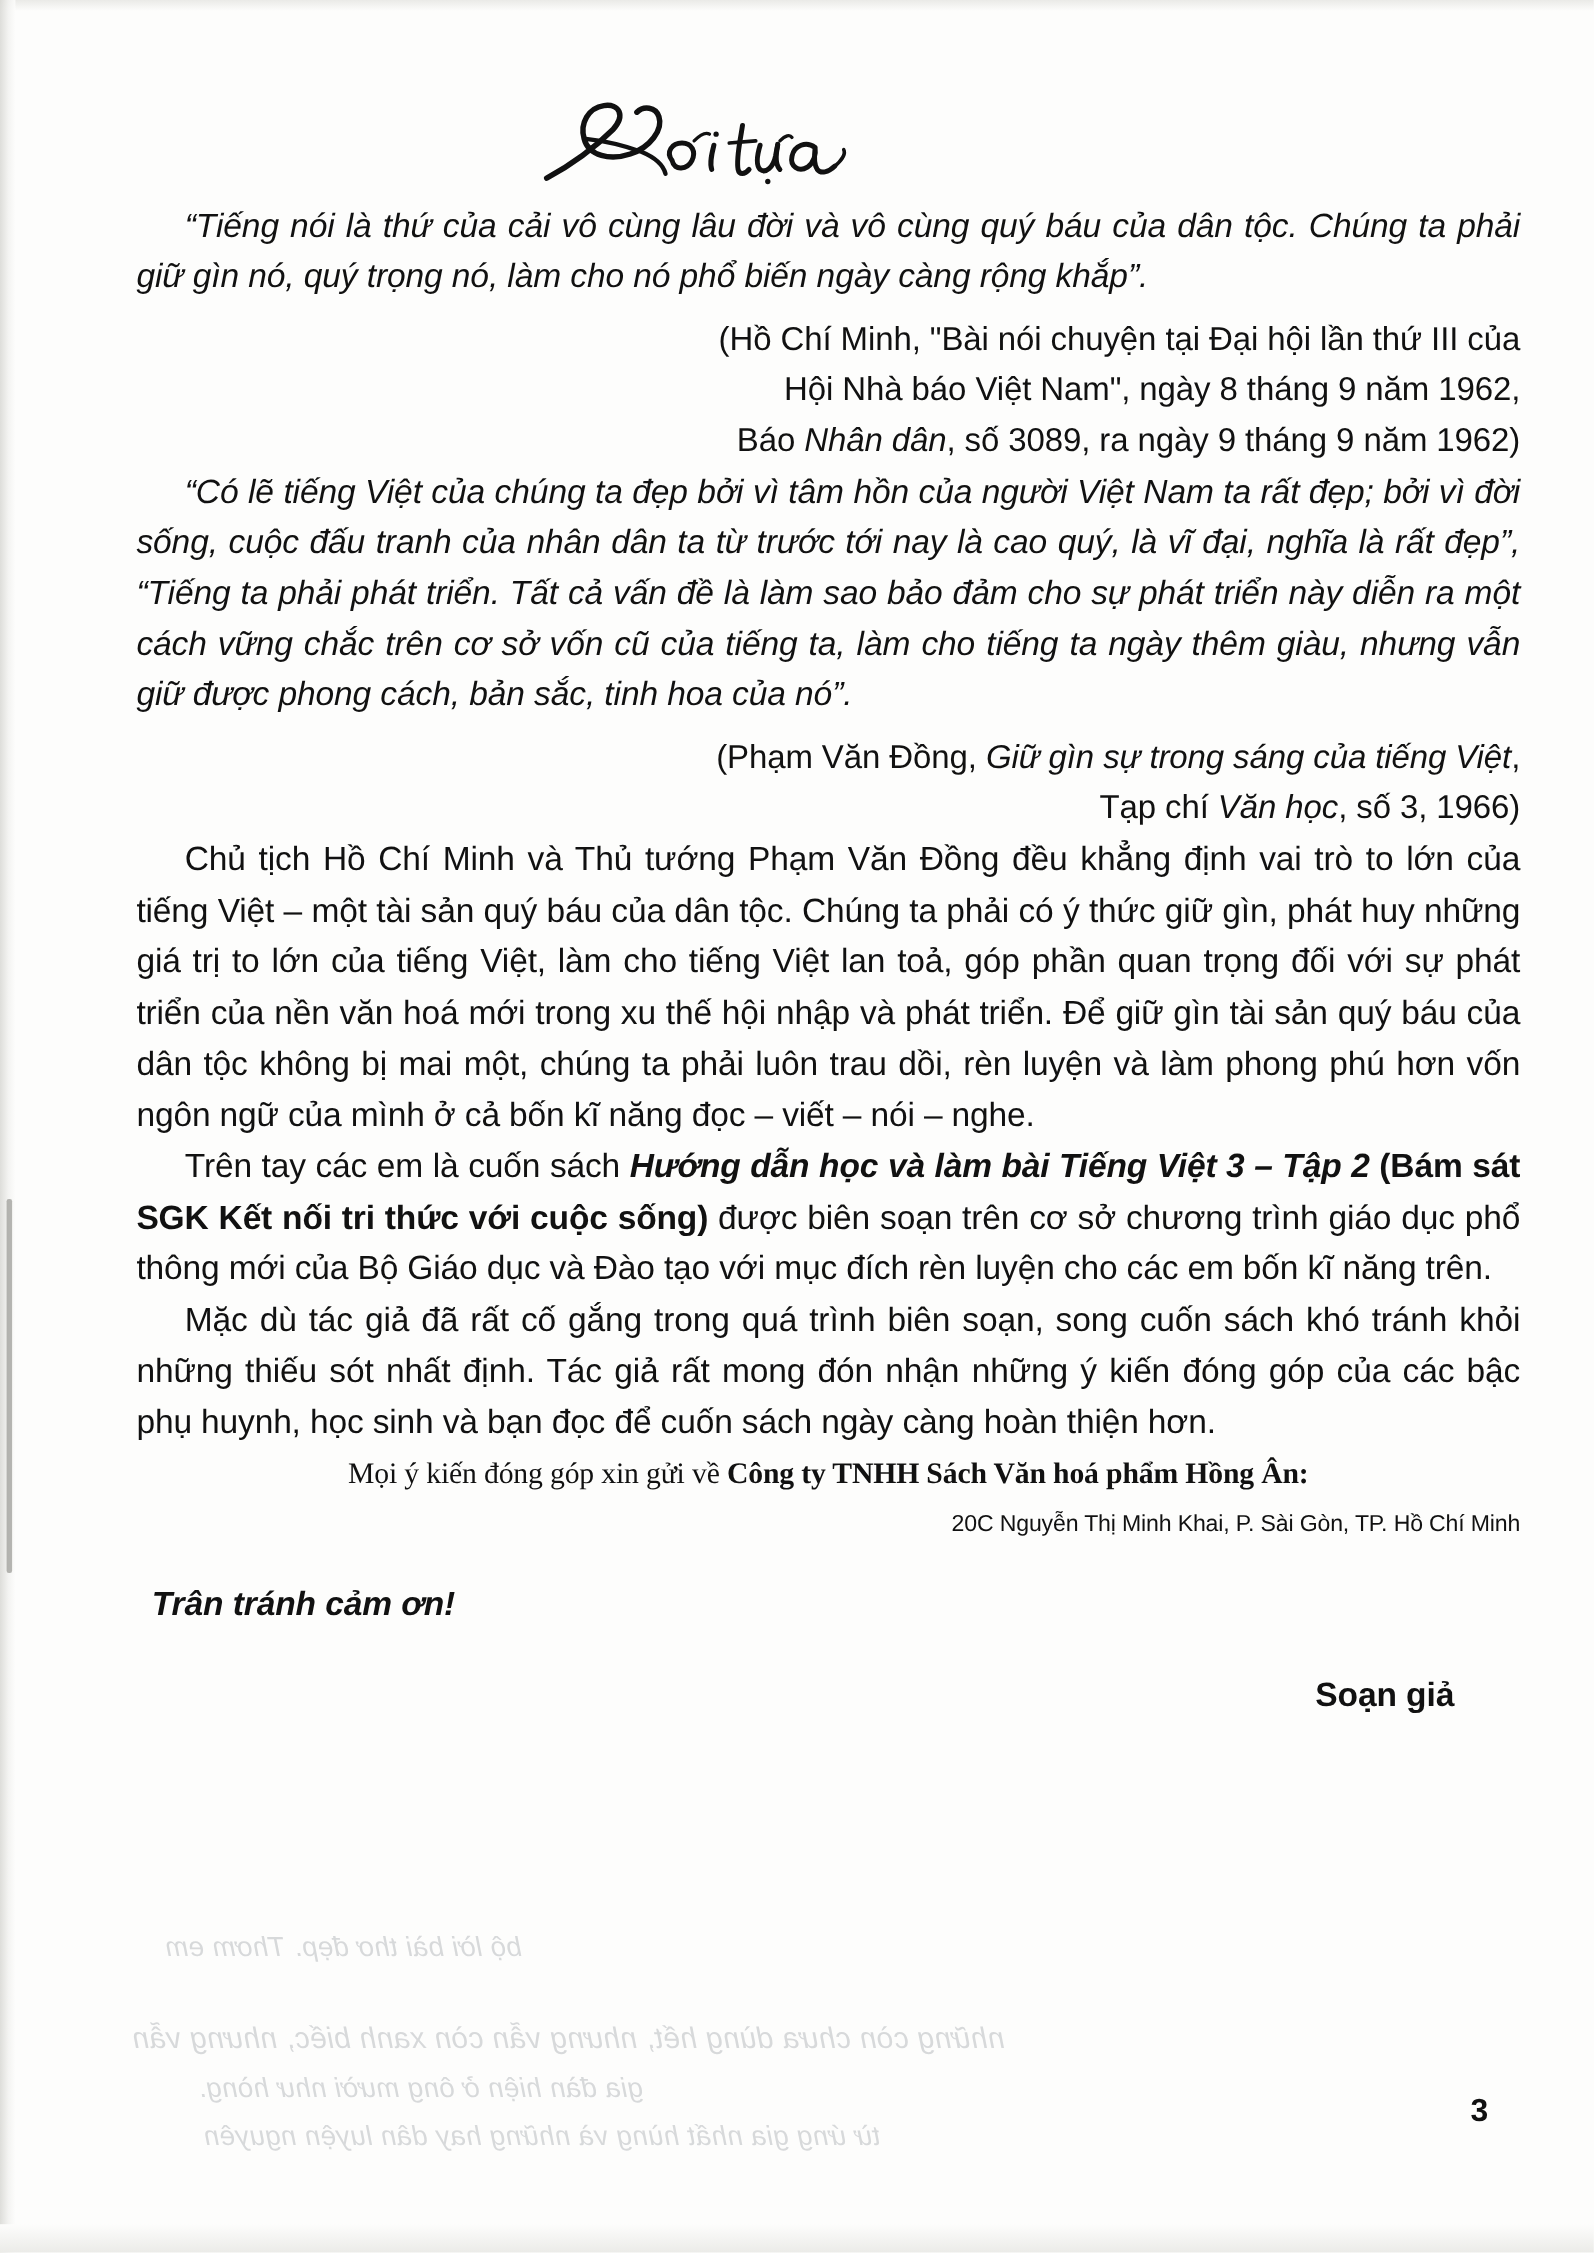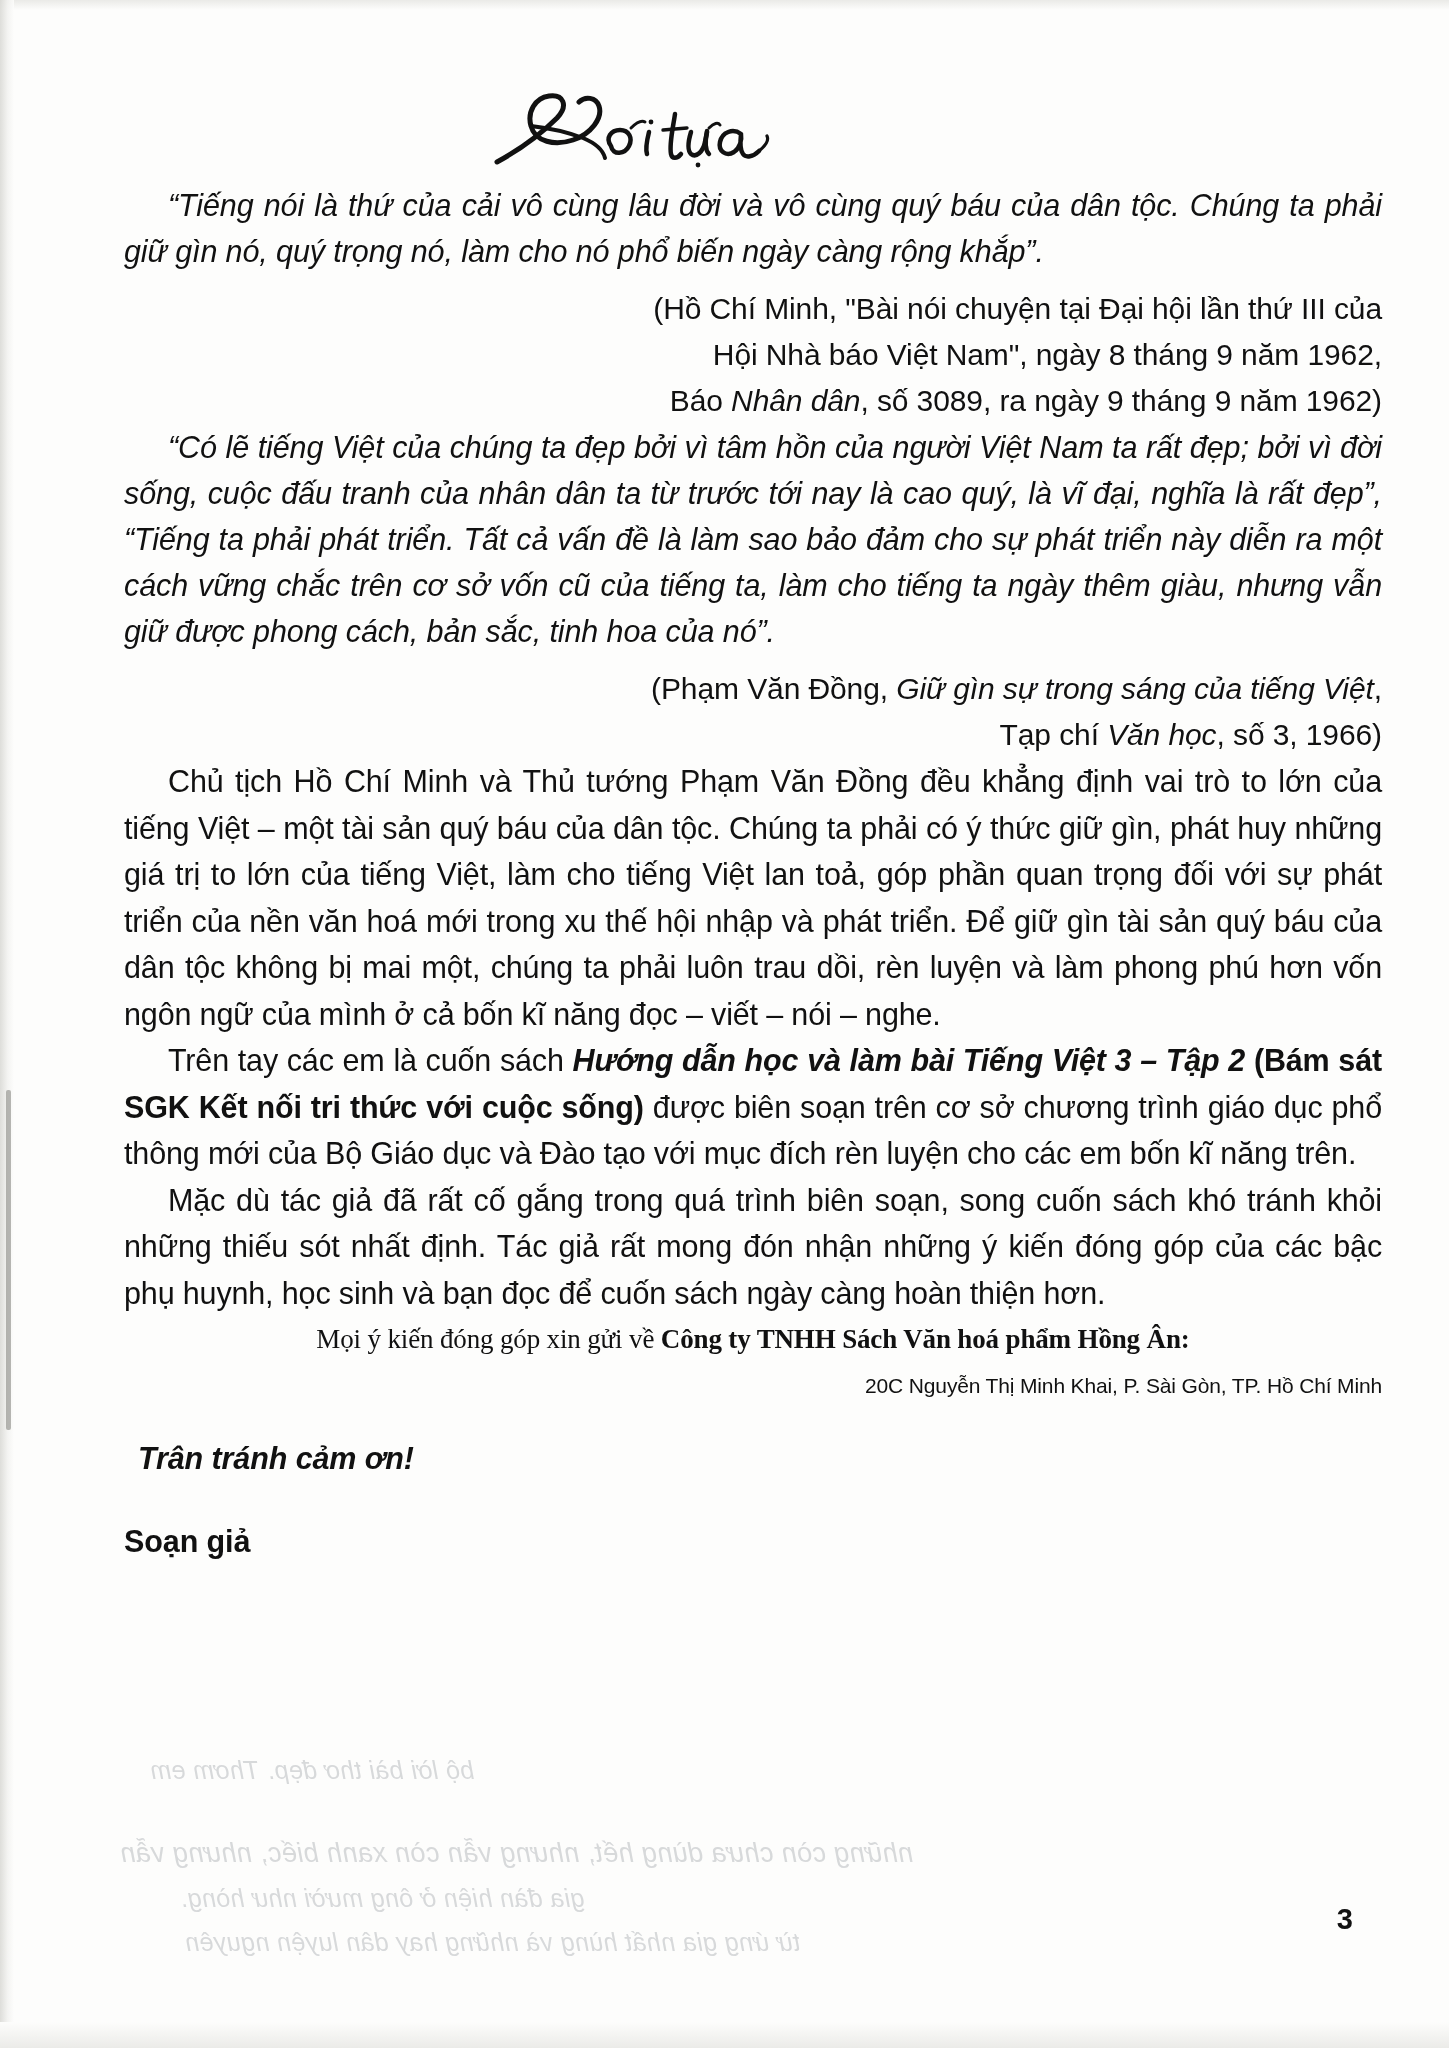--- a/index.html
+++ b/index.html
@@ -126,21 +126,21 @@
     font-style: italic;
     font-weight: bold;
     font-size: 30.5px;
     line-height: 46px;
     letter-spacing: -0.1px;
     margin-top: 26px;
     margin-left: 14px;
   }
 
   .signature {
-    text-align: left;
+    text-align: right;
     font-weight: bold;
     font-size: 30.5px;
     line-height: 52px;
     letter-spacing: -0.1px;
     margin-right: 60px;
   }
   .signature .role { margin-top: 34px; }
 
   .page-number {
     position: absolute;

